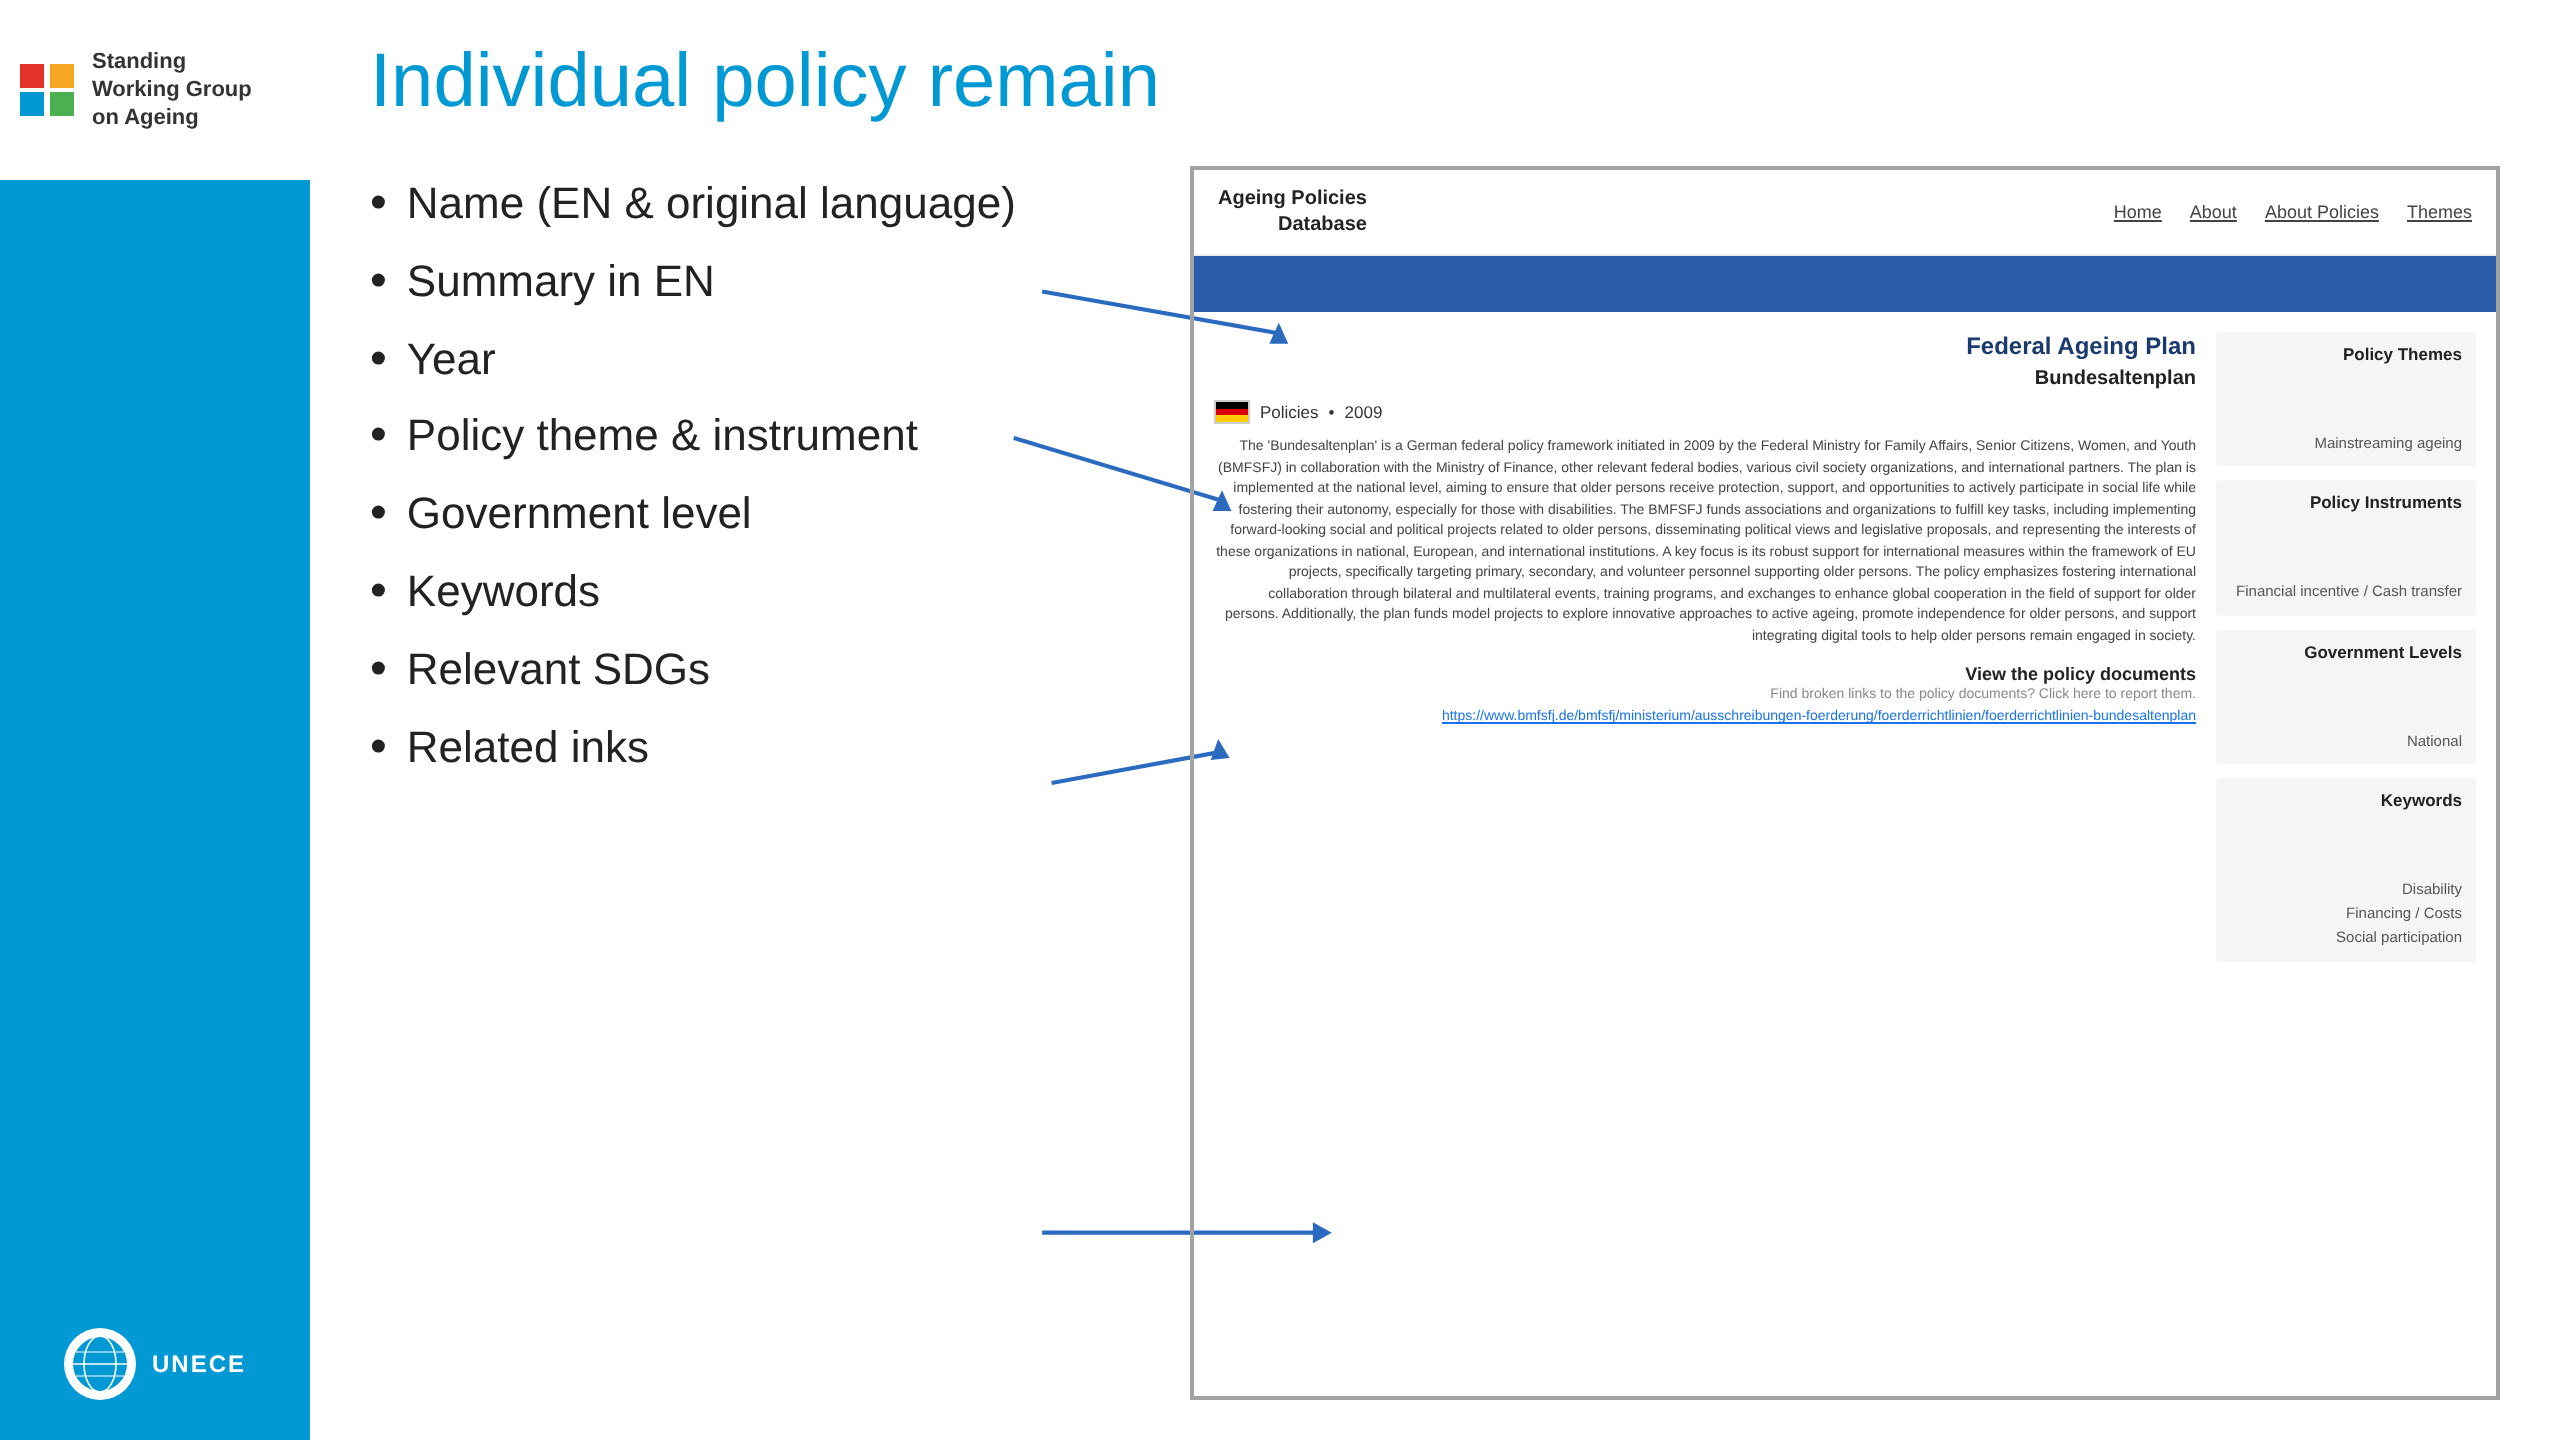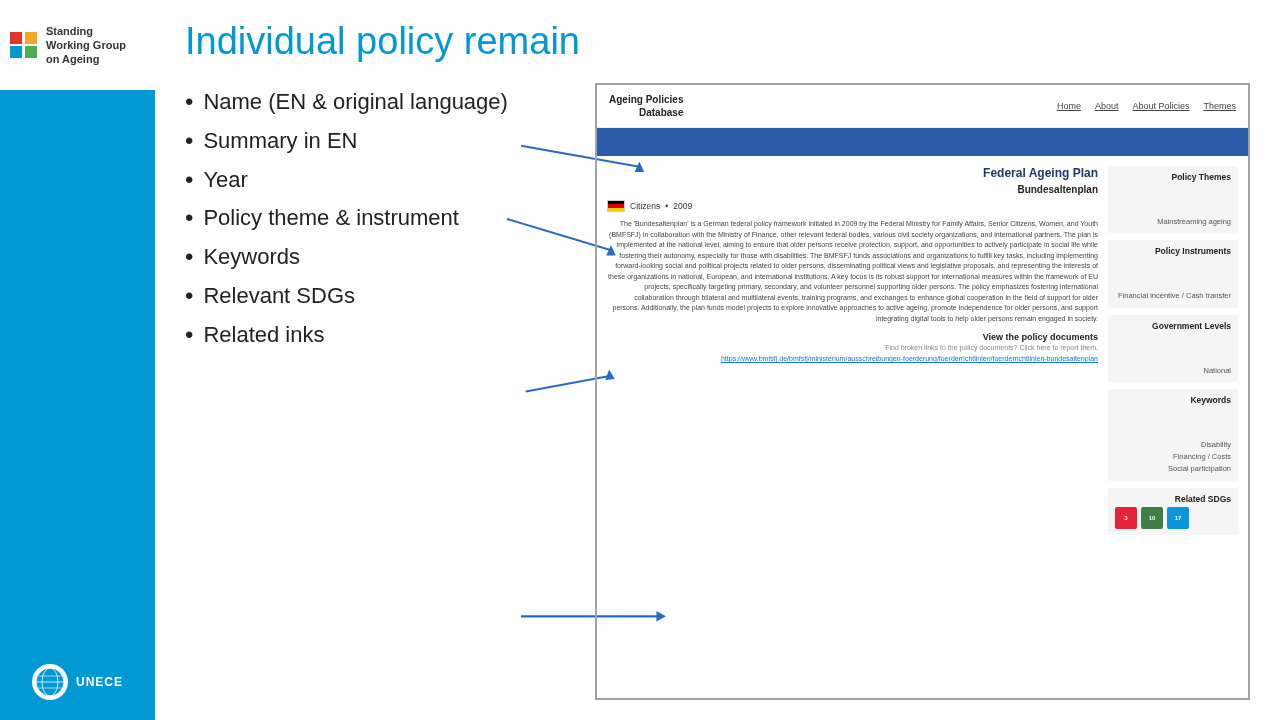--- a/index.html
+++ b/index.html
@@ -304,20 +304,21 @@
   <h1 class="slide-title">Individual policy remain</h1>
 
   <div class="content-row">
 
     <div class="bullet-list">
       <ul id="bullets-ul">
           <li>Name (EN &amp; original language)</li>
           <li>Summary in EN</li>
           <li>Year</li>
           <li>Policy theme &amp; instrument</li>
+          <li>Government level</li>
           <li>Keywords</li>
           <li>Relevant SDGs</li>
           <li>Related inks</li>
         </ul>
     </div>
 
     <svg class="arrows-svg" viewBox="0 0 1125 590" preserveAspectRatio="none">
 
       <line x1="355" y1="60" x2="480" y2="80" stroke="#2a6abf" stroke-width="2"></line>
       <polygon points="480,75 485,85 475,85" fill="#2a6abf"></polygon>
@@ -348,21 +349,21 @@
       </div>
 
       <div class="mock-banner"></div>
 
       <div class="mock-body">
         <div class="mock-main">
           <div class="mock-policy-title">Federal Ageing Plan</div>
           <div class="mock-policy-sub">Bundesaltenplan</div>
           <div class="mock-country-row">
             <span class="flag"></span>
-            <span>Citizens</span>
+            <span>Policies</span>
             <span>•</span>
             <span>2009</span>
           </div>
           <div class="mock-summary">The 'Bundesaltenplan' is a German federal policy framework initiated in 2009 by the Federal Ministry for Family Affairs, Senior Citizens, Women, and Youth (BMFSFJ) in collaboration with the Ministry of Finance, other relevant federal bodies, various civil society organizations, and international partners. The plan is implemented at the national level, aiming to ensure that older persons receive protection, support, and opportunities to actively participate in social life while fostering their autonomy, especially for those with disabilities. The BMFSFJ funds associations and organizations to fulfill key tasks, including implementing forward-looking social and political projects related to older persons, disseminating political views and legislative proposals, and representing the interests of these organizations in national, European, and international institutions. A key focus is its robust support for international measures within the framework of EU projects, specifically targeting primary, secondary, and volunteer personnel supporting older persons. The policy emphasizes fostering international collaboration through bilateral and multilateral events, training programs, and exchanges to enhance global cooperation in the field of support for older persons. Additionally, the plan funds model projects to explore innovative approaches to active ageing, promote independence for older persons, and support integrating digital tools to help older persons remain engaged in society.</div>
           <div class="mock-docs-title">View the policy documents</div>
           <div class="mock-docs-sub">Find broken links to the policy documents? Click here to report them.</div>
           <div class="mock-link">https://www.bmfsfj.de/bmfsfj/ministerium/ausschreibungen-foerderung/foerderrichtlinien/foerderrichtlinien-bundesaltenplan</div>
         </div>
 
         <div class="mock-sidebar">
@@ -379,25 +380,17 @@
             <div class="mock-panel-value">National</div>
           </div>
           <div class="mock-panel">
             <div class="mock-panel-title">Keywords</div>
             <div class="mock-panel-value" id="keywords-values">
                 <div style="font-size: 7.5px; color: rgb(85, 85, 85); line-height: 1.6;">Disability</div>
                 <div style="font-size: 7.5px; color: rgb(85, 85, 85); line-height: 1.6;">Financing / Costs</div>
                 <div style="font-size: 7.5px; color: rgb(85, 85, 85); line-height: 1.6;">Social participation</div>
               </div>
           </div>
-          <div class="mock-panel">
-            <div class="mock-panel-title">Related SDGs</div>
-            <div class="sdg-icons">
-              <div class="sdg-icon sdg-red">3</div>
-              <div class="sdg-icon sdg-blue">10</div>
-              <div class="sdg-icon sdg-dkblue">17</div>
-            </div>
-          </div>
         </div>
       </div>
     </div>
   </div>
 </div>
 
 </body></html>

